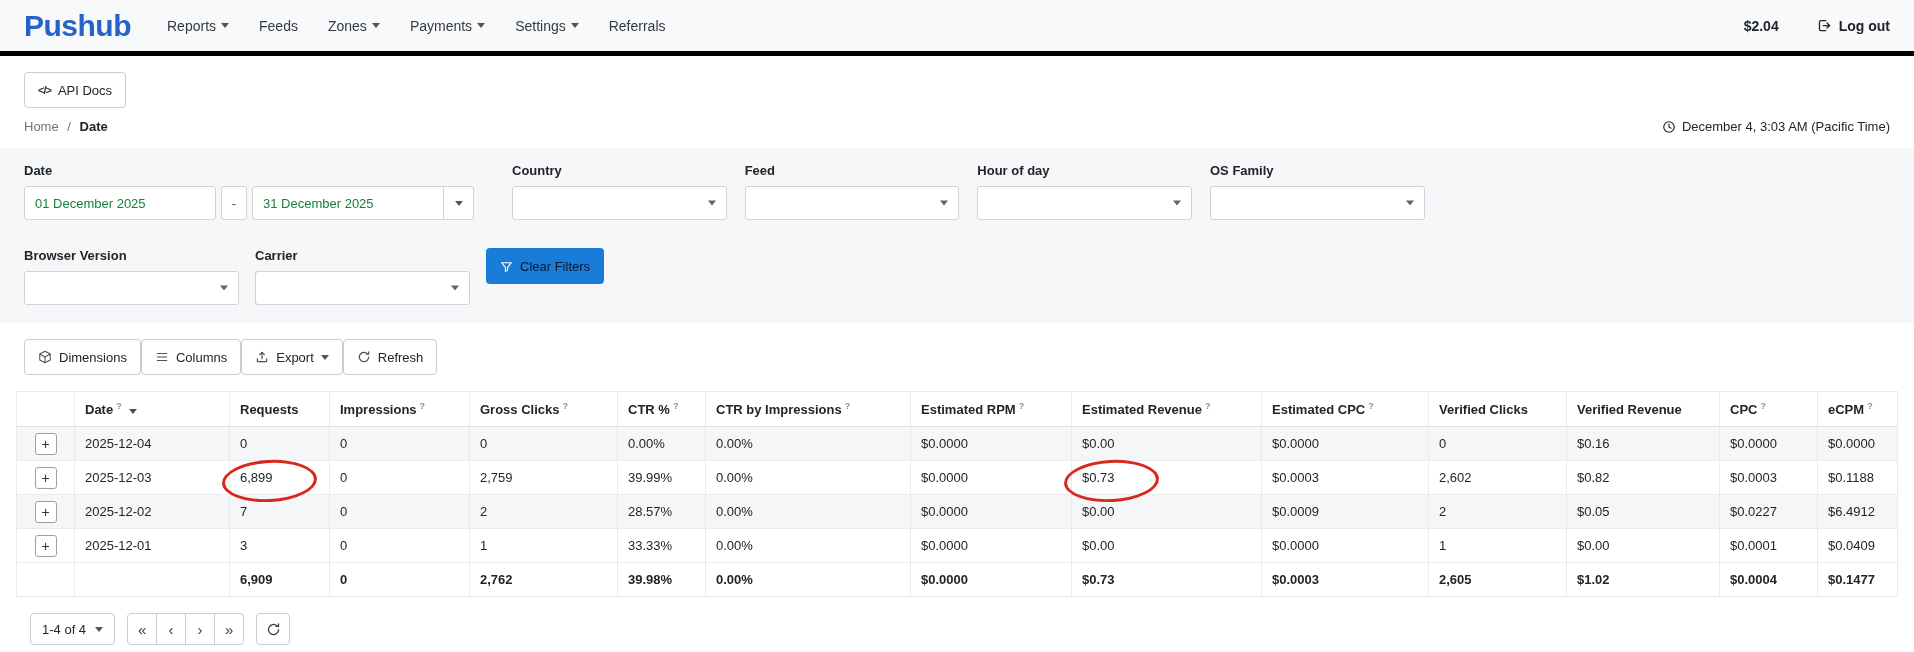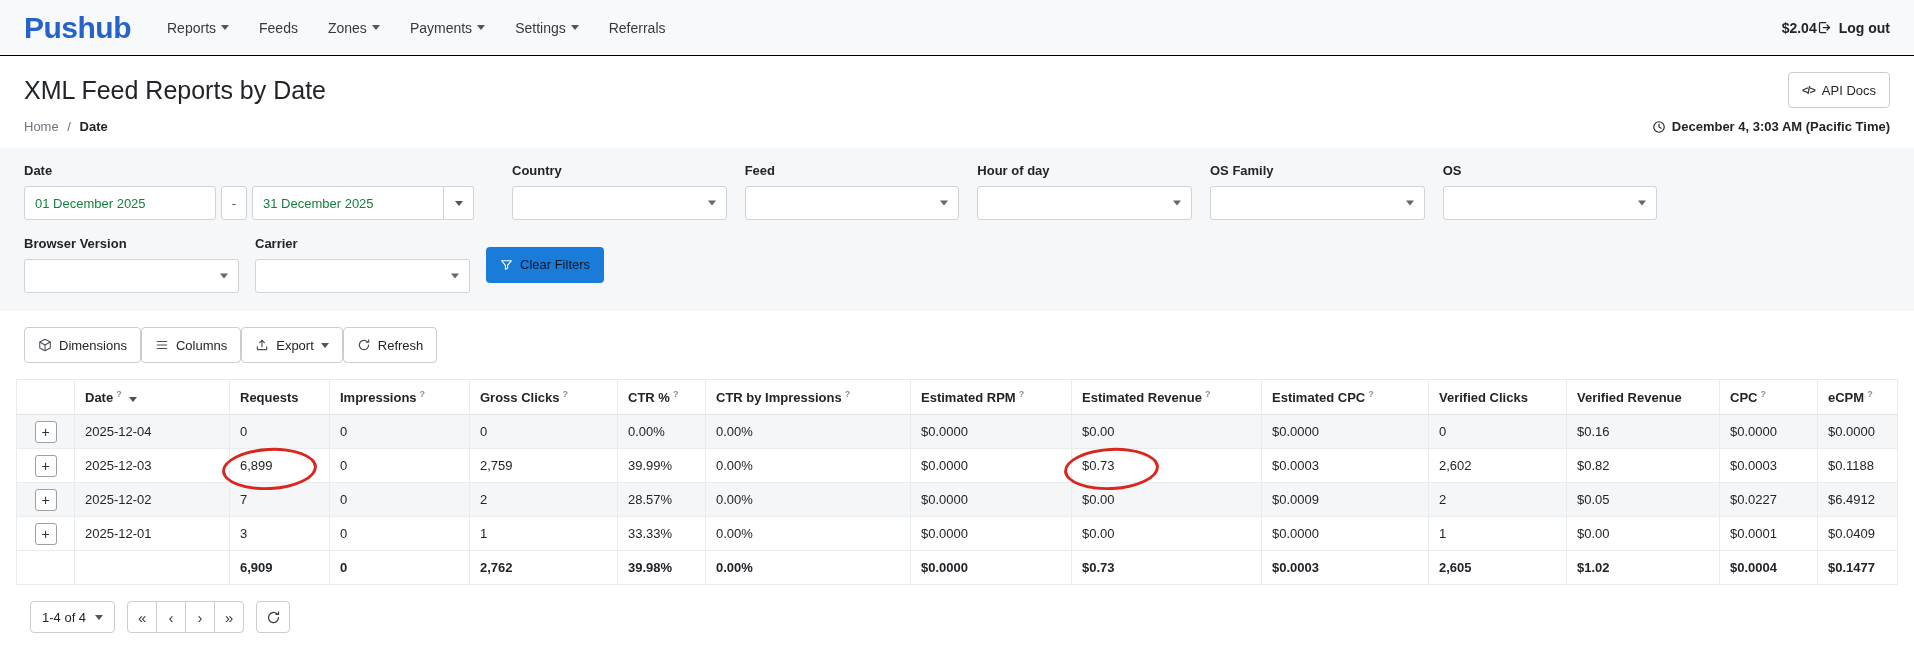--- a/index.html
+++ b/index.html
@@ -6,52 +6,52 @@
   html, body { width: 1914px; height: 652px; }
   body {
     font-family: "Liberation Sans", "DejaVu Sans", sans-serif;
     background: #ffffff; color: #212529; overflow: hidden;
   }
   a { text-decoration: none; color: inherit; }
   button { font-family: inherit; }
 
   
   .navbar {
-    height: 56px; background: #f8f9fa; border-bottom: 1px solid #000000;
+    height: 56px; background: #f8f9fa; border-bottom: 5px solid #000000;
     display: flex; align-items: center; padding: 0 24px;
   }
   .brand { font-size: 30px; font-weight: 700; color: #2563c9; letter-spacing: -0.5px; margin-right: 36px; cursor: pointer; }
   .nav-menu { display: flex; align-items: center; gap: 30px; }
   .nav-item { font-size: 14px; color: #343a40; display: inline-flex; align-items: center; gap: 5px; cursor: pointer; }
   .caret-down {
     width: 0; height: 0; display: inline-block;
     border-left: 4px solid transparent; border-right: 4px solid transparent;
     border-top: 5px solid #555;
   }
-  .nav-right { margin-left: auto; display: flex; align-items: flex-start; }
+  .nav-right { margin-left: auto; display: flex; align-items: flex-start; gap: 38px; }
   .balance { font-size: 14px; font-weight: 700; cursor: pointer; }
   .logout { display: inline-flex; align-items: center; gap: 7px; font-size: 14px; font-weight: 600; cursor: pointer; }
   .logout svg { display: block; }
 
   
   .page-header { padding: 16px 24px 0; background: #fff; }
   .title-row { display: flex; justify-content: space-between; align-items: center; }
   h1 { font-size: 25px; font-weight: 500; color: #212529; }
   .btn {
     background: #fff; border: 1px solid #c8cdd2; border-radius: 4px;
     font-size: 13px; color: #212529; display: inline-flex; align-items: center;
     gap: 7px; padding: 0 13px; height: 36px; cursor: pointer;
   }
   .code-icon { font-size: 11px; font-weight: 700; color: #343a40; letter-spacing: -1px; }
   .breadcrumb-row { display: flex; justify-content: space-between; align-items: center; margin-top: 11px; padding-bottom: 14px; }
   .breadcrumb { font-size: 13px; color: #6c757d; }
   .breadcrumb a { cursor: pointer; }
   .breadcrumb .sep { margin: 0 5px; }
   .breadcrumb .current { font-weight: 700; color: #212529; }
-  .timestamp { display: inline-flex; align-items: center; gap: 6px; font-size: 13px; font-weight: 700; }
+  .timestamp { display: inline-flex; align-items: center; gap: 6px; font-size: 13px; font-weight: 400; }
   .timestamp svg { display: block; }
 
   
   .filters { background: #f6f7f8; padding: 15px 24px 18px; }
   .filter-grid { display: grid; grid-template-columns: 470px repeat(6, 1fr); column-gap: 18px; }
   .filter-label { font-size: 13px; font-weight: 600; margin-bottom: 8px; color: #212529; }
   .select-box { position: relative; height: 34px; background: #fff; border: 1px solid #ced4da; border-radius: 3px; cursor: pointer; }
   .select-box .caret-down { position: absolute; right: 10px; top: 50%; transform: translateY(-50%); border-top-color: #666; }
   .date-group { display: flex; align-items: center; }
   .text-input {
@@ -61,21 +61,21 @@
   .date-sep {
     min-width: 26px; height: 34px; border: 1px solid #ced4da; border-radius: 3px; background: #fff;
     display: inline-flex; align-items: center; justify-content: center; margin: 0 5px; font-size: 13px; color: #495057;
   }
   .input-group { display: flex; }
   .input-group .text-input { border-top-right-radius: 0; border-bottom-right-radius: 0; }
   .input-addon {
     height: 34px; width: 30px; border: 1px solid #ced4da; border-left: none; background: #fff;
     border-radius: 0 3px 3px 0; display: inline-flex; align-items: center; justify-content: center; cursor: pointer;
   }
-  .filter-row2 { display: flex; align-items: center; margin-top: 16px; gap: 16px; }
+  .filter-row2 { display: flex; align-items: flex-start; margin-top: 28px; gap: 16px; }
   .filter-row2 .filter-field { width: 215px; }
   .btn-primary {
     height: 36px; background: #1a7cd9; color: #0f172a; border: none; border-radius: 4px;
     font-size: 13px; display: inline-flex; align-items: center; gap: 7px; padding: 0 14px; cursor: pointer;
   }
   .btn-primary svg { display: block; }
 
   
   .toolbar { display: flex; padding: 16px 24px; background: #fff; }
   .toolbar .btn svg { display: block; }
@@ -178,21 +178,20 @@
             <path d="M16 8l4 4-4 4"></path>
           </svg>
       </span>
       <span>Log out</span>
     </a>
   </div>
 </nav>
 
 <header class="page-header">
   <div class="title-row">
-    <h1>XML Feed Reports by Date</h1>
     <button class="btn">
       <span class="code-icon">&lt;/&gt;</span>
       <span>API Docs</span>
     </button>
   </div>
   <div class="breadcrumb-row">
     <nav class="breadcrumb">
       <a>Home</a>
       <span class="sep">/</span>
       <span class="current">Date</span>
@@ -242,26 +241,20 @@
         <div class="select-box">
           <i class="caret-down"></i>
         </div>
       </div>
       <div class="filter-field">
         <div class="filter-label">OS Family</div>
         <div class="select-box">
           <i class="caret-down"></i>
         </div>
       </div>
-      <div class="filter-field">
-        <div class="filter-label">OS</div>
-        <div class="select-box">
-          <i class="caret-down"></i>
-        </div>
-      </div>
     </div>
   <div class="filter-row2">
     <div class="filter-field">
         <div class="filter-label">Browser Version</div>
         <div class="select-box">
           <i class="caret-down"></i>
         </div>
       </div>
       <div class="filter-field">
         <div class="filter-label">Carrier</div>

